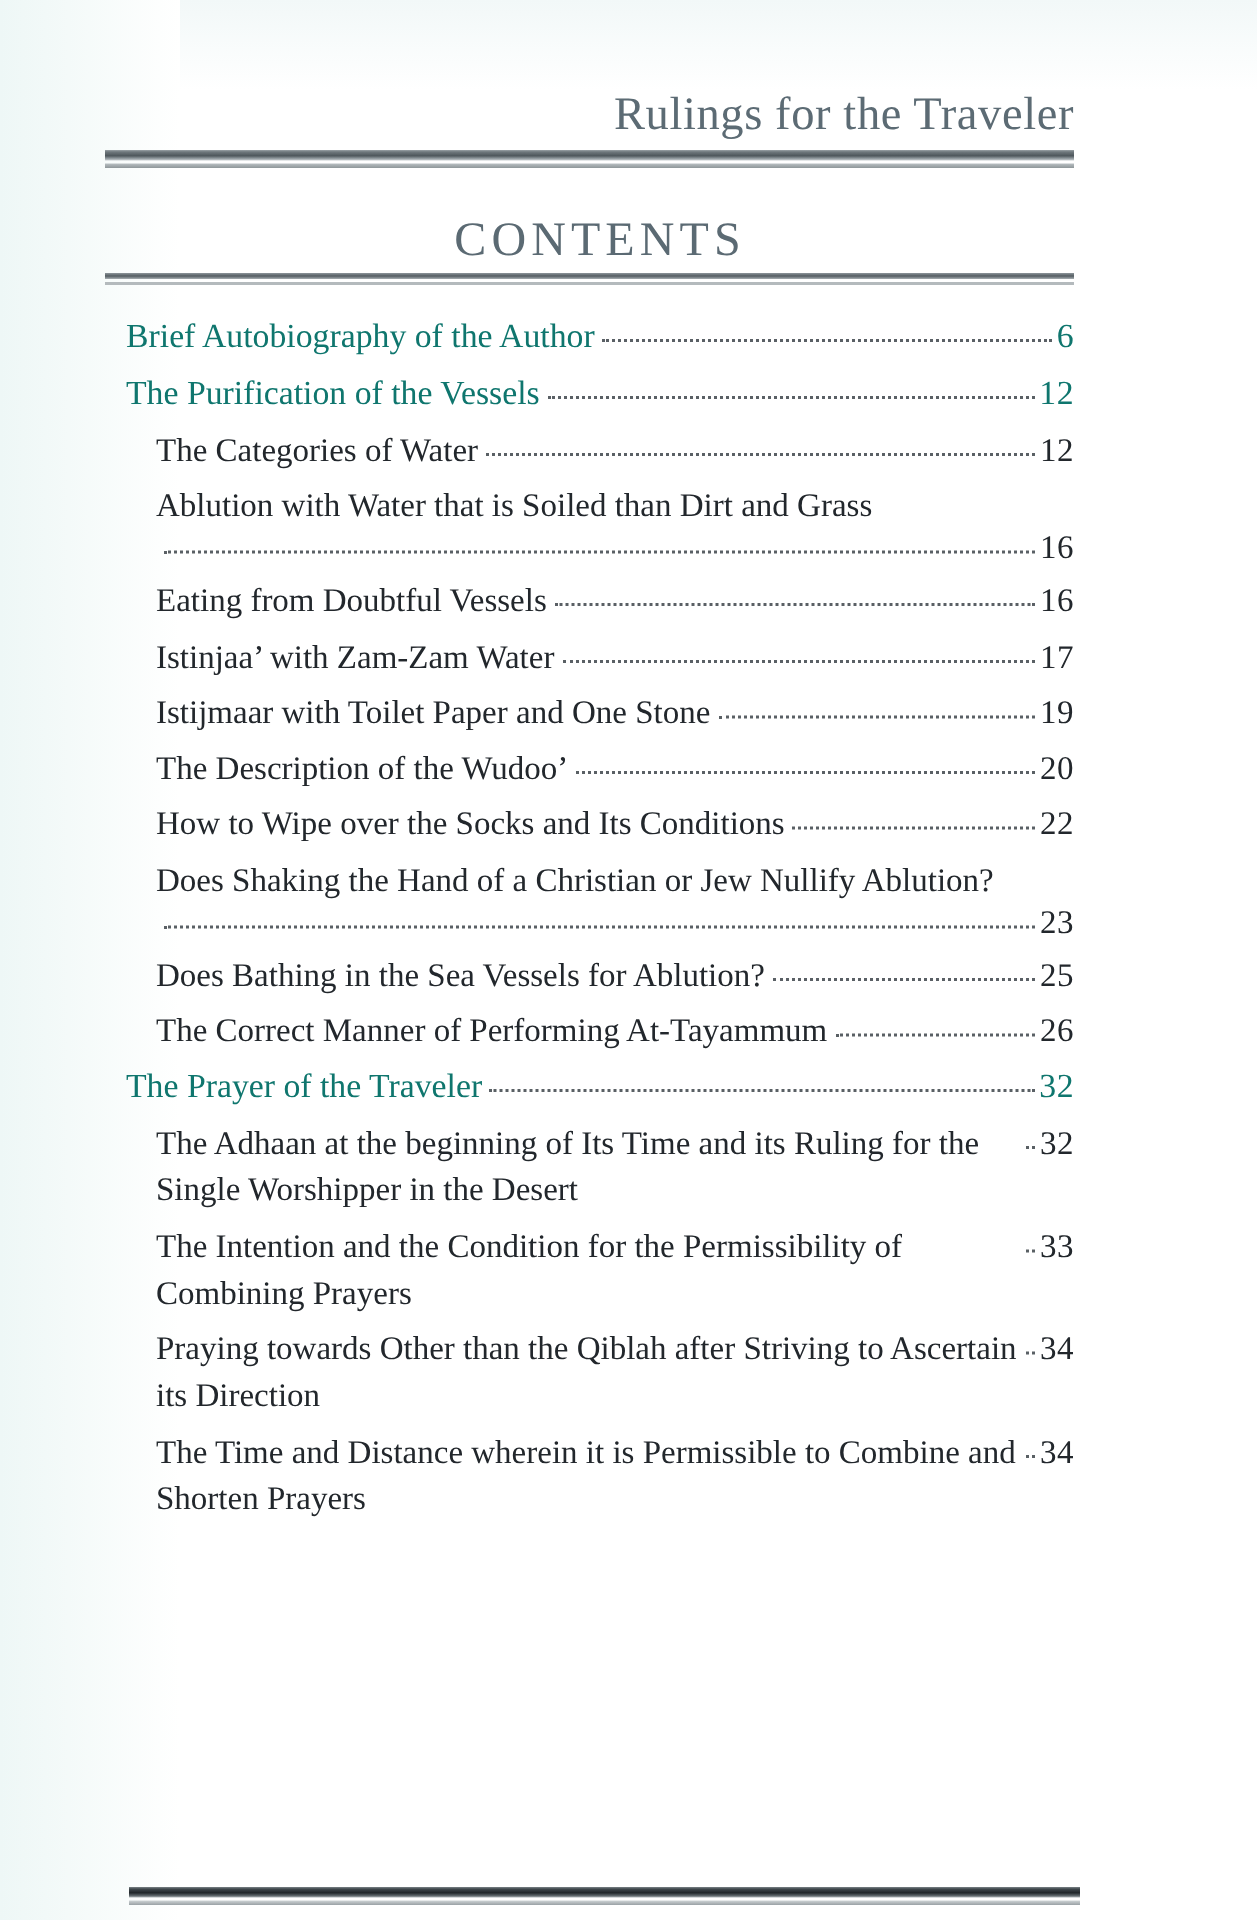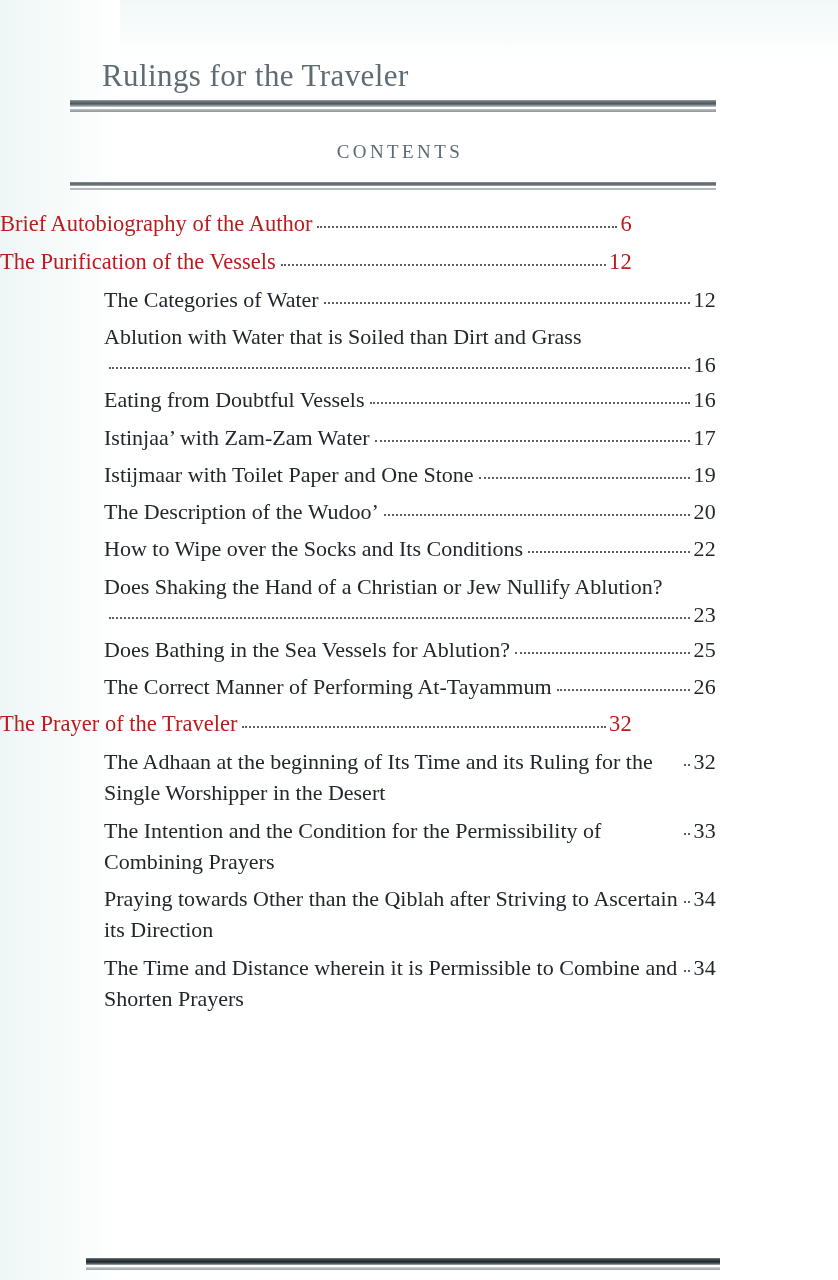--- a/index.html
+++ b/index.html
@@ -33,24 +33,24 @@
 
   .page {
     position: relative;
     width: 838px;
     height: 1280px;
   }
 
   
   .book-title {
     position: absolute;
-    left: 102px;
+    left: 84px;
     top: 58px;
     width: 632px;
-    text-align: left;
+    text-align: right;
     font-size: 31px;
     color: #5c6b74;
     letter-spacing: 0.4px;
     white-space: nowrap;
   }
 
   .rule-title {
     position: absolute;
     left: 70px;
     top: 100px;
@@ -67,21 +67,21 @@
     height: 3px;
     background: linear-gradient(to bottom, #b9c0c3 0%, #8e9699 100%);
   }
 
   .contents-heading {
     position: absolute;
     left: 84px;
     top: 141px;
     width: 632px;
     text-align: center;
-    font-size: 19px;
+    font-size: 32px;
     color: #5b6a73;
     letter-spacing: 3.4px;
   }
 
   .rule-contents {
     position: absolute;
     left: 70px;
     top: 182px;
     width: 646px;
     height: 4px;
@@ -106,24 +106,25 @@
 
   .toc-entry {
     position: relative;
     display: block;
     color: #2c3136;
     margin-bottom: 6px;
   }
 
   
   .toc-entry.level-1 {
+    margin-left: 84px;
     width: 632px;
     font-size: 22.5px;
     font-weight: normal;
-    color: #b91c1c;
+    color: #0f766e;
   }
 
   
   .toc-entry.level-2 {
     margin-left: 104px;
     width: 612px;
     font-size: 22px;
     font-weight: normal;
     color: #22272c;
   }

